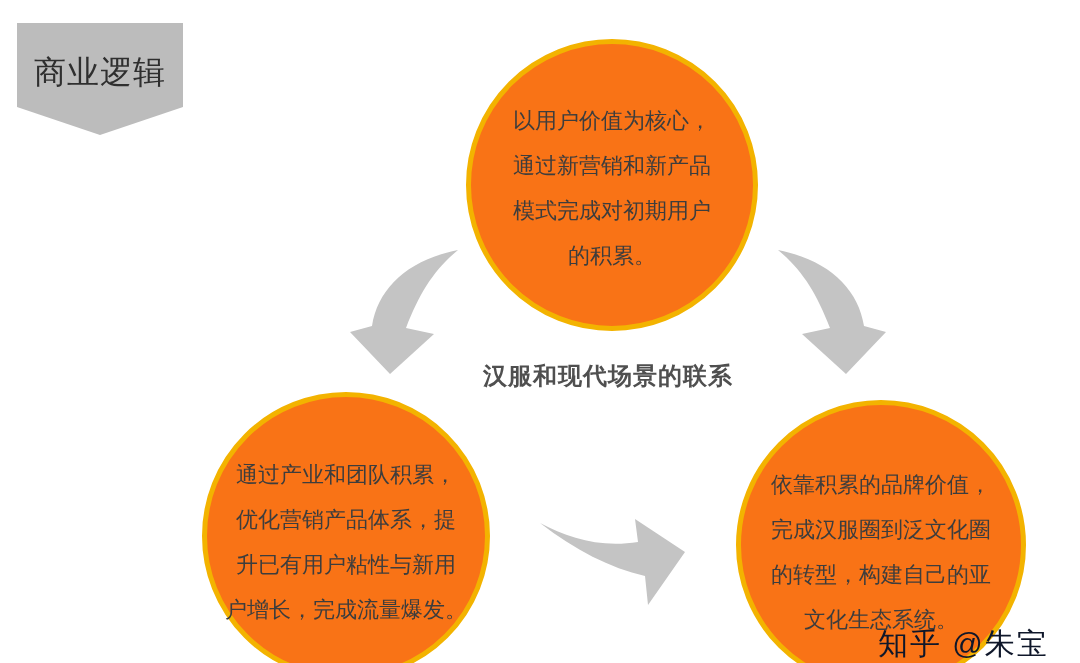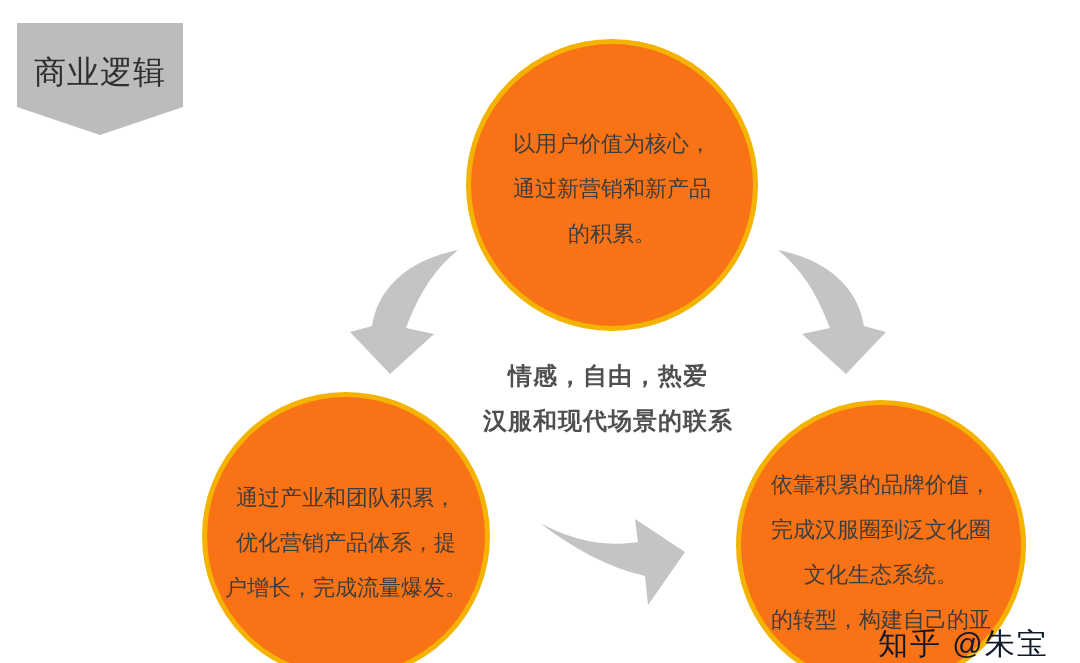--- a/index.html
+++ b/index.html
@@ -96,36 +96,37 @@
 
   <svg class="arrows" viewBox="0 0 1080 663" xmlns="http://www.w3.org/2000/svg">
     <path d="M 458 230 C 408 240 378 268 372 306 L 350 312 L 390 354 L 434 314 L 406 308 C 420 272 434 250 458 230 Z" fill="#c4c4c4"></path>
     <path d="M 778 230 C 828 240 858 268 864 306 L 886 312 L 846 354 L 802 314 L 830 308 C 816 272 802 250 778 230 Z" fill="#c4c4c4"></path>
     <path d="M 540 503 C 575 530 610 548 645 556 L 648 585 L 685 532 L 635 499 L 638 522 C 600 528 568 518 540 503 Z" fill="#c4c4c4"></path>
   </svg>
 
   <div class="circle circle-top">
     <div class="circle-line">以用户价值为核心，</div>
     <div class="circle-line">通过新营销和新产品</div>
+    <div class="circle-line">模式完成对初期用户</div>
     <div class="circle-line">的积累。</div>
   </div>
 
   <div class="circle circle-bl">
     <div class="circle-line">通过产业和团队积累，</div>
     <div class="circle-line">优化营销产品体系，提</div>
+    <div class="circle-line">升已有用户粘性与新用</div>
     <div class="circle-line">户增长，完成流量爆发。</div>
   </div>
 
   <div class="circle circle-br">
     <div class="circle-line">依靠积累的品牌价值，</div>
     <div class="circle-line">完成汉服圈到泛文化圈</div>
+    <div class="circle-line">的转型，构建自己的亚</div>
     <div class="circle-line">文化生态系统。</div>
-    <div class="circle-line">的转型，构建自己的亚</div>
   </div>
 
   <div class="center-text">
-    <div>情感，自由，热爱</div>
     <div>汉服和现代场景的联系</div>
   </div>
 
   <div class="watermark">知乎 @朱宝</div>
 
 </div>
 
 </body></html>

